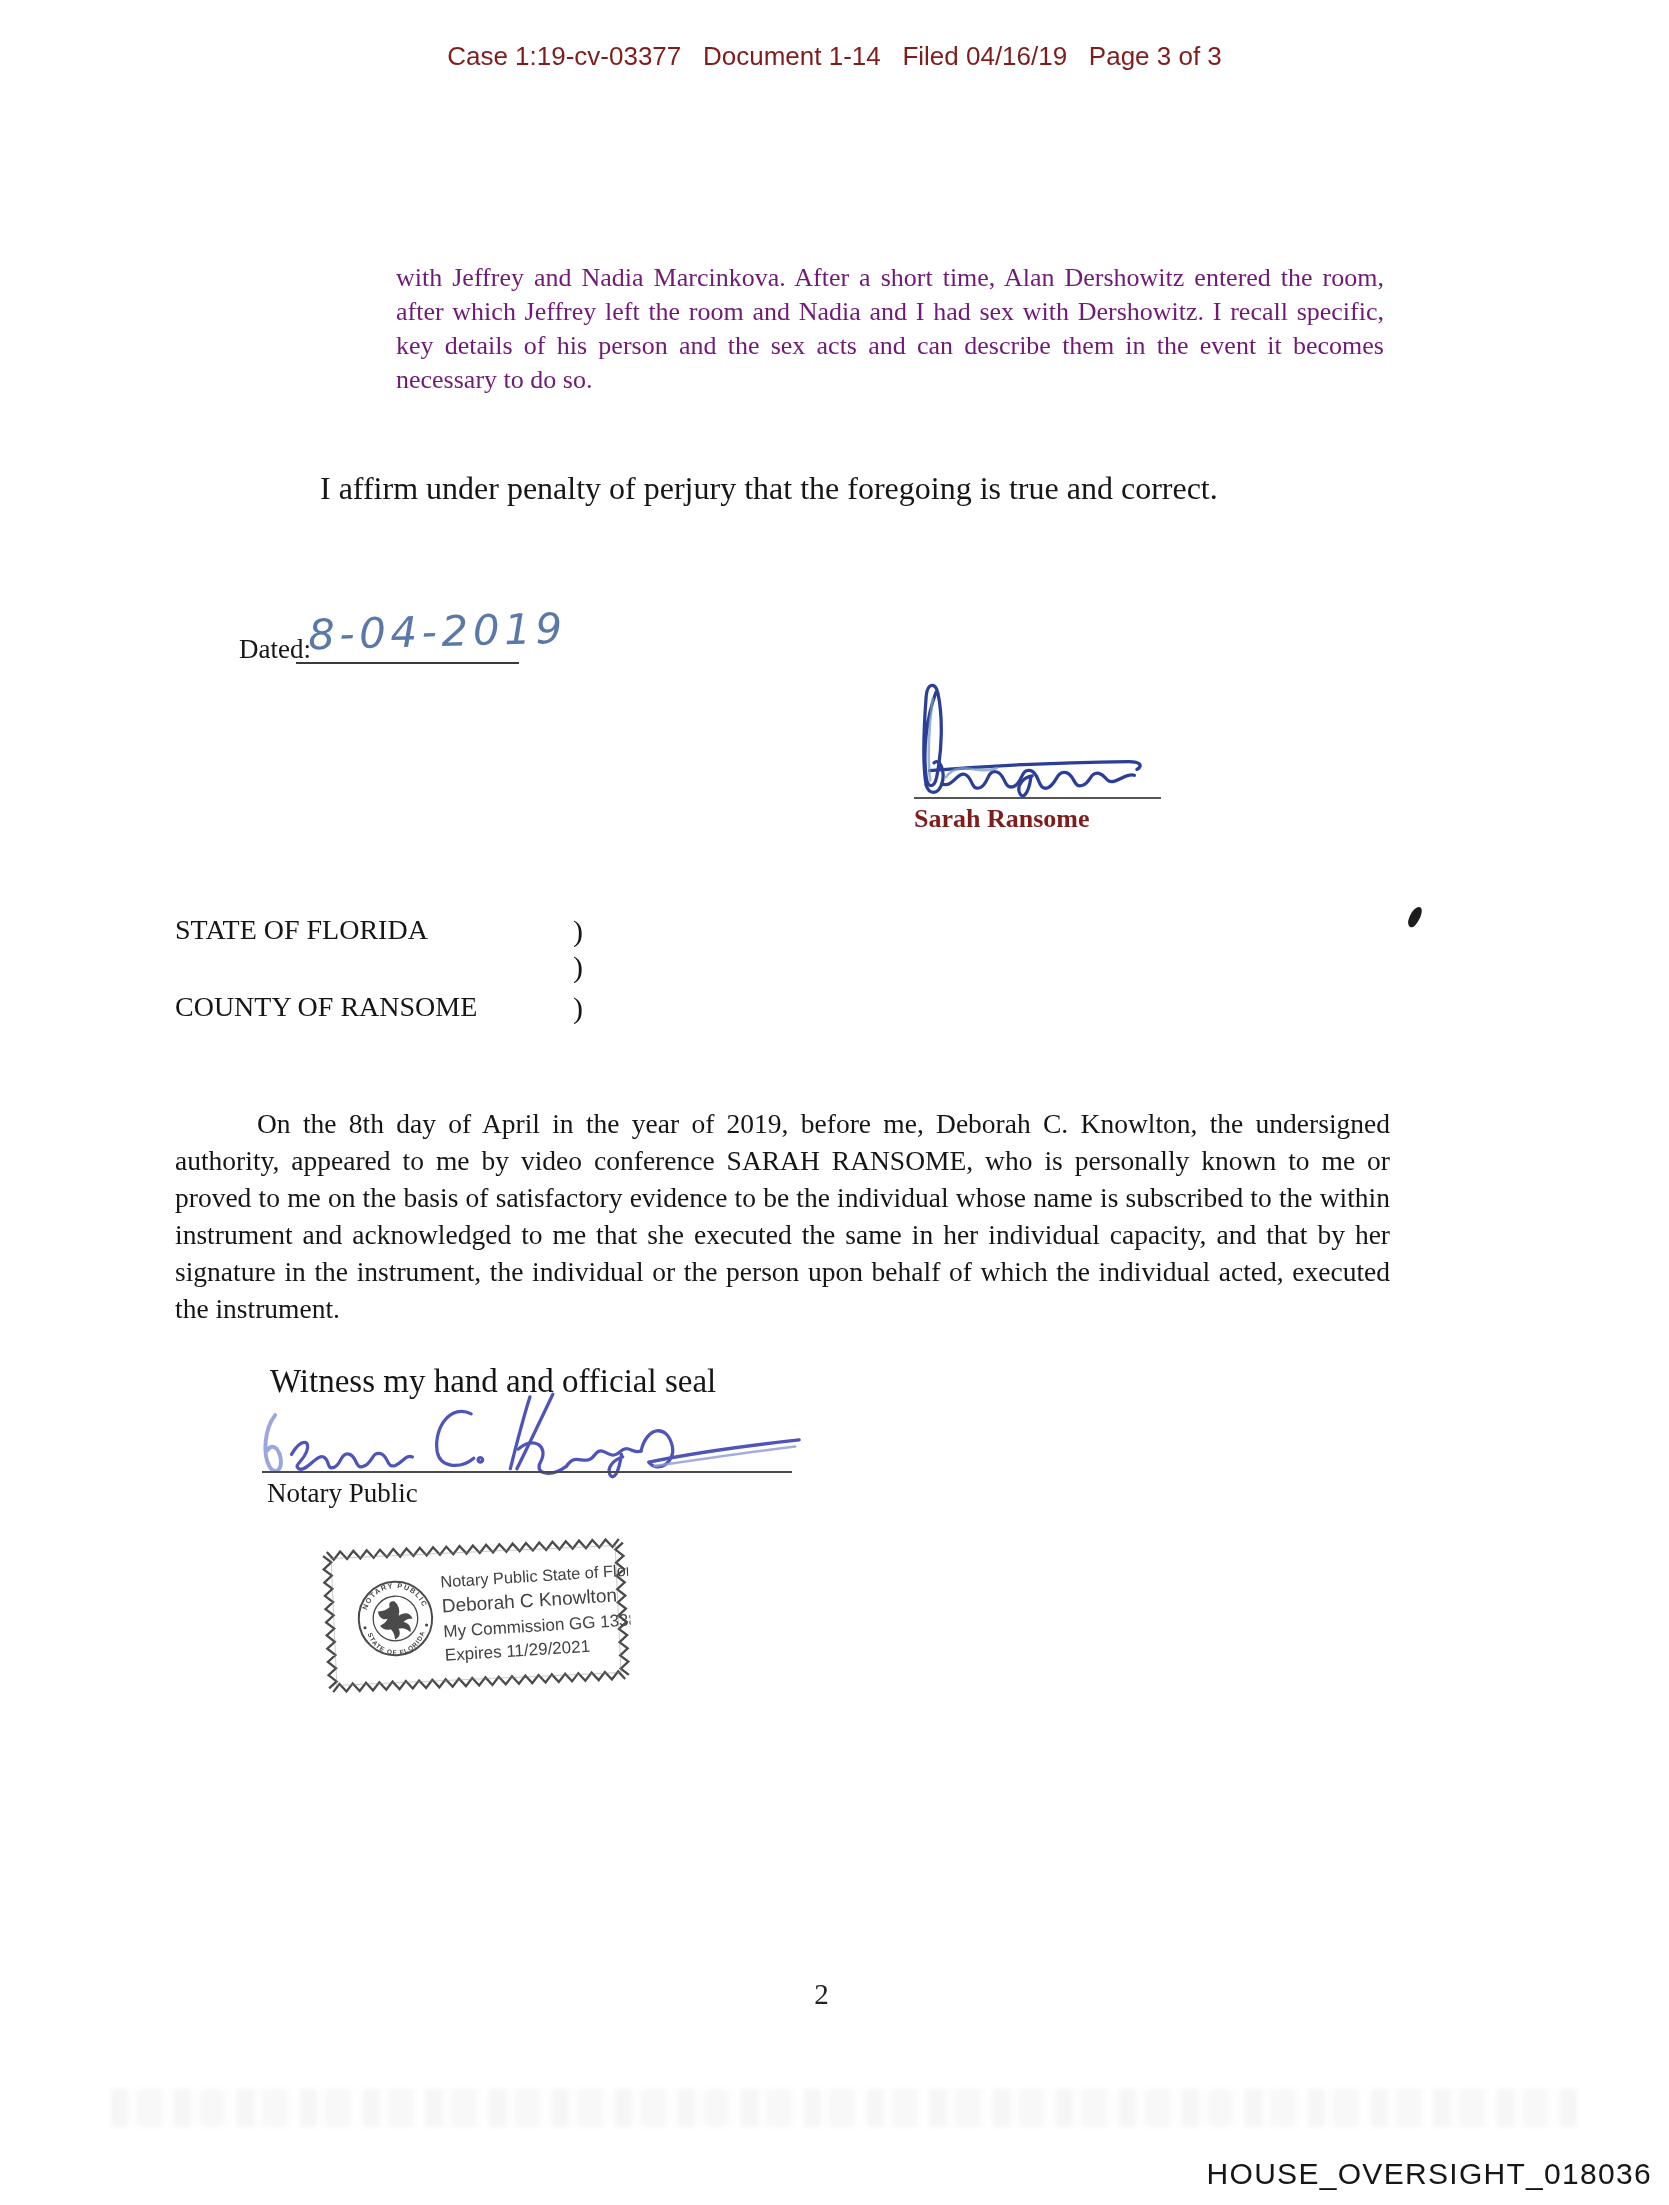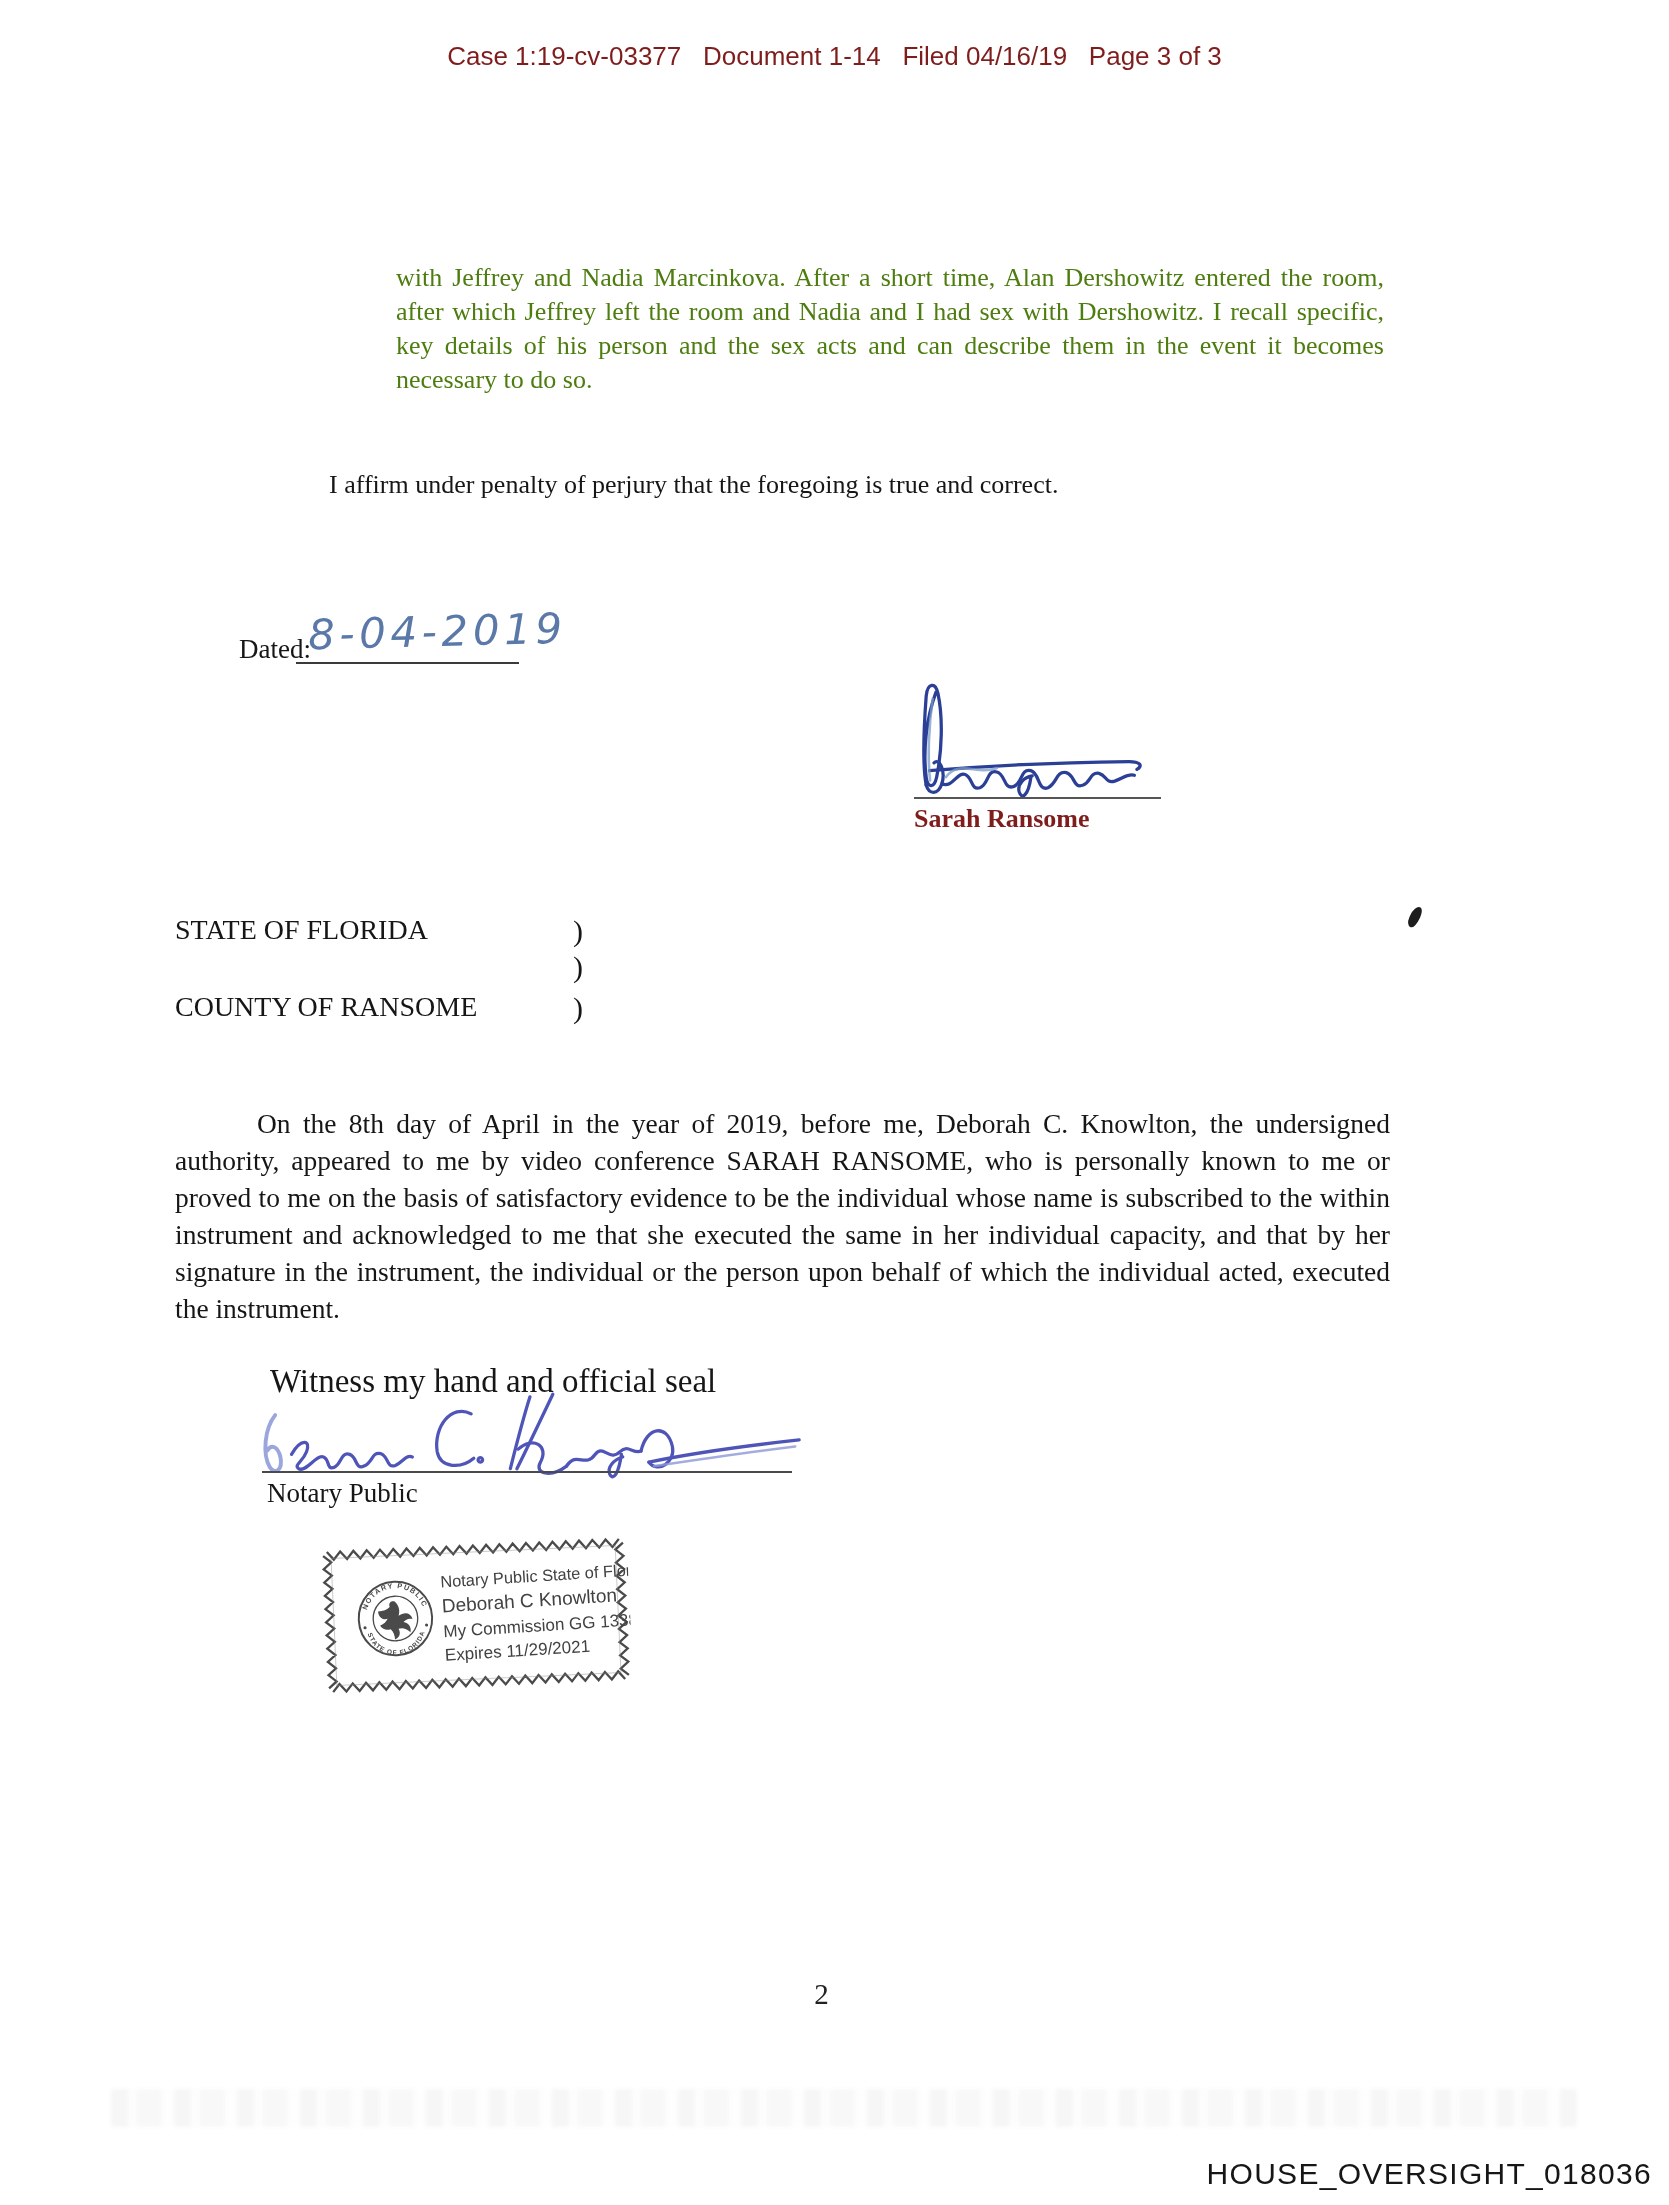--- a/index.html
+++ b/index.html
@@ -20,26 +20,26 @@
     font-family:"Liberation Sans", sans-serif;
     font-size:26px;
     color:#7f1d1d;
     white-space:pre;
   }
 
   .testimony{
     top:261px;left:396px;width:988px;
     font-size:26px;line-height:34px;
     text-align:justify;
-    color:#4d7c0f;
+    color:#701a75;
   }
 
   .affirmation{
-    top:470px;left:329px;
-    font-size:26px;color:#161616;
+    top:470px;left:320px;
+    font-size:32px;color:#161616;
   }
 
   .dated-label{ top:634px;left:239px;font-size:27px;color:#161616;}
   .date-underline{ top:662px;left:296px;width:223px;border-bottom:2.6px solid #3a3a3a;}
   .handwritten-date{
     top:607px;left:308px;
     font-size:42px;
     font-style:italic;
     letter-spacing:4.6px;
     color:#5b79a8;

